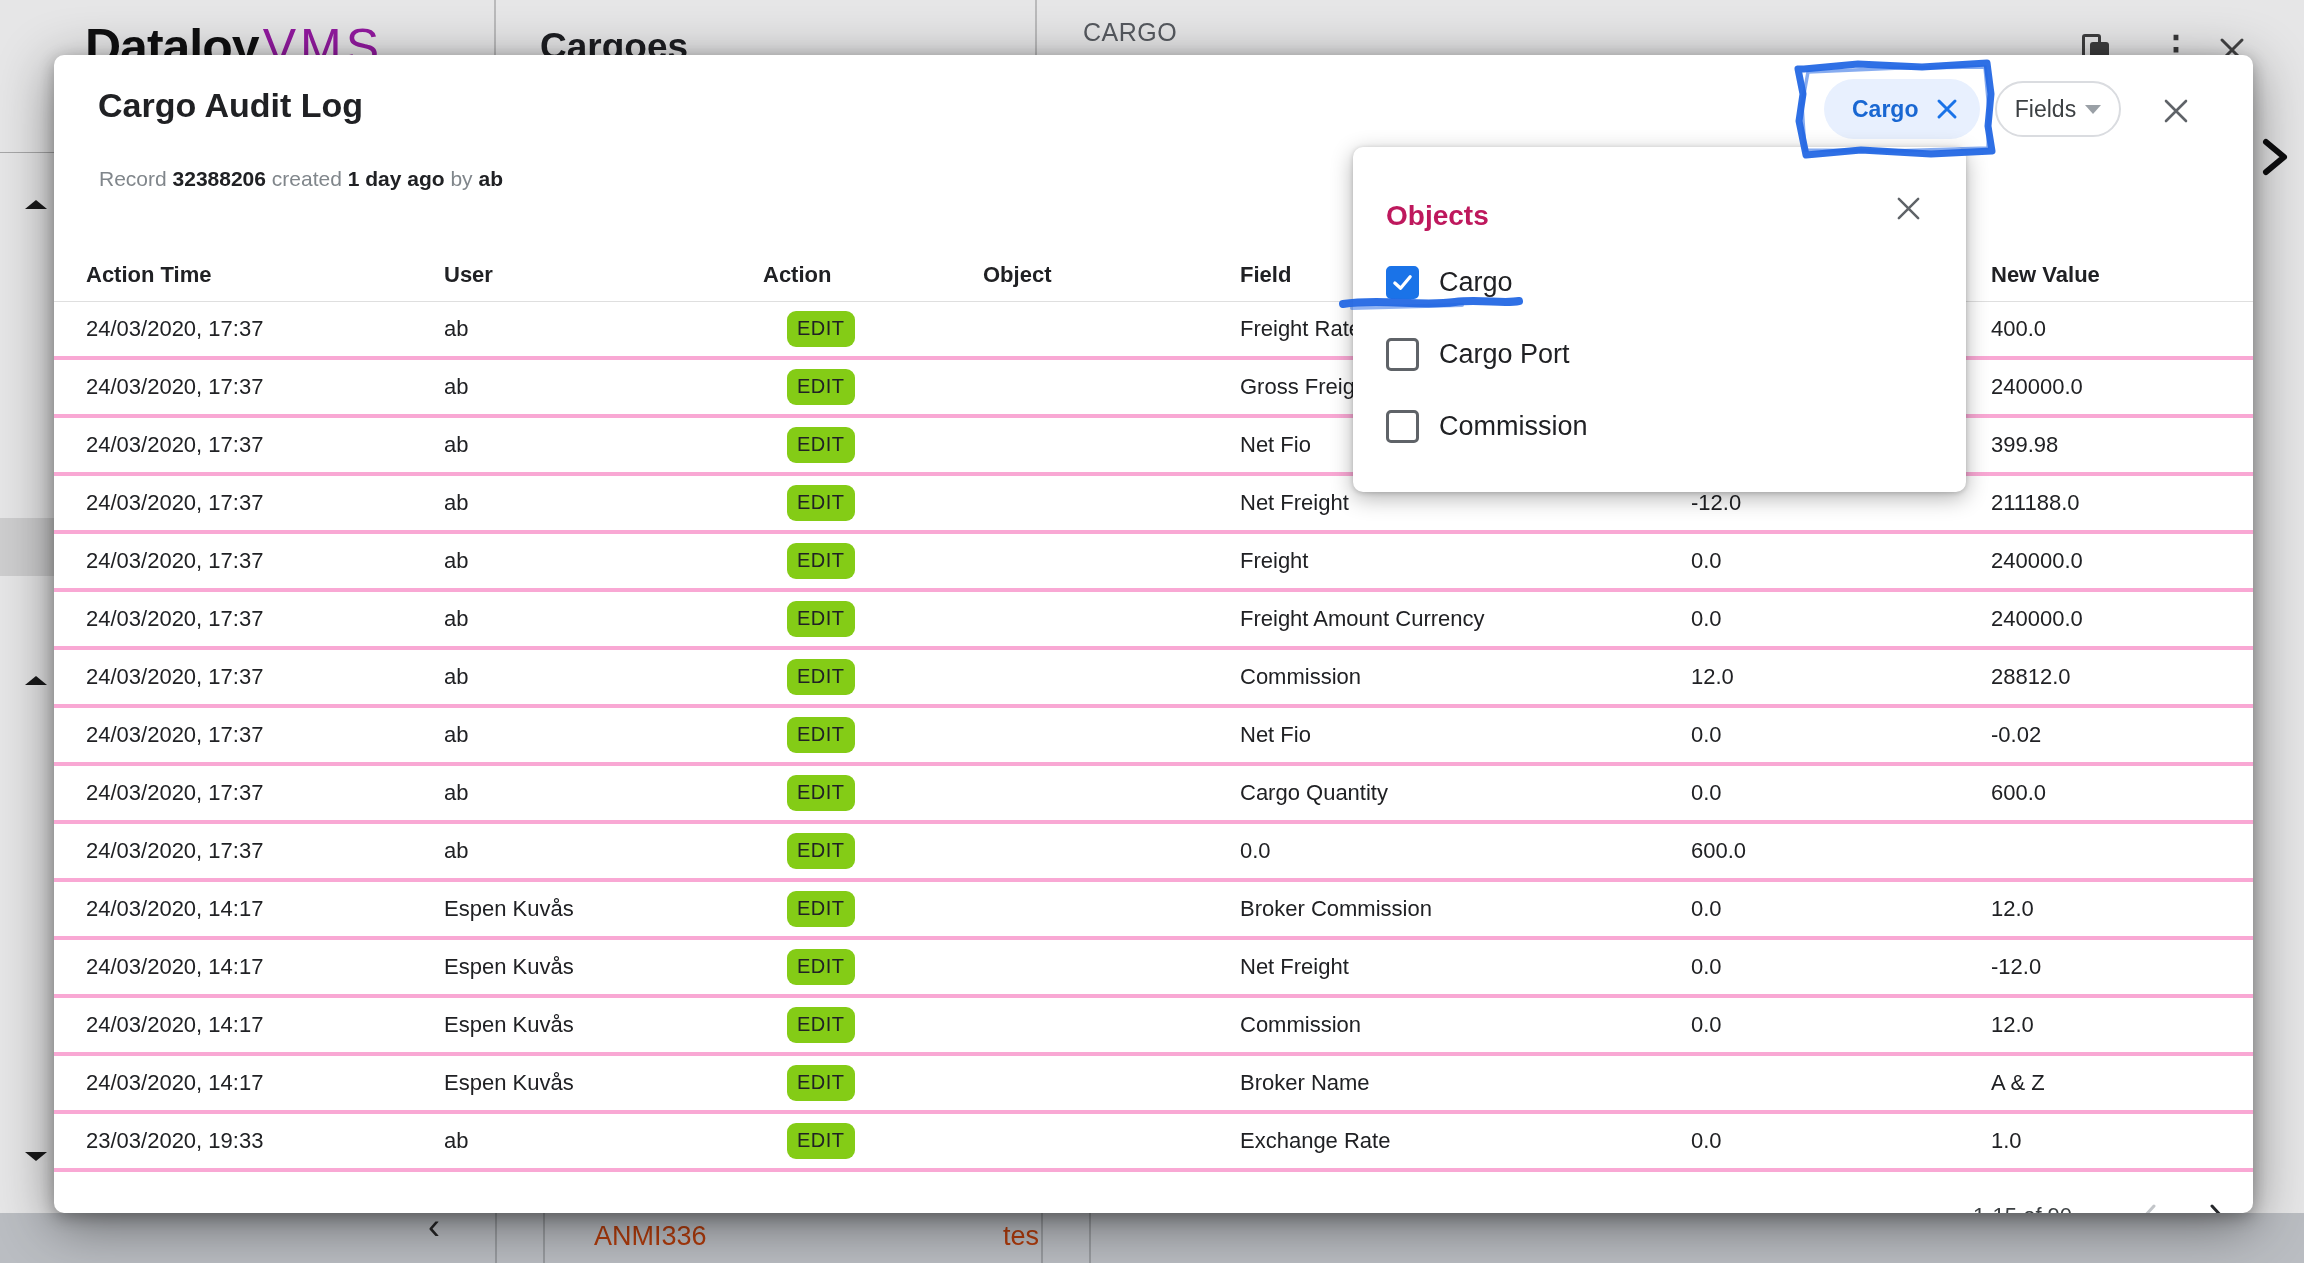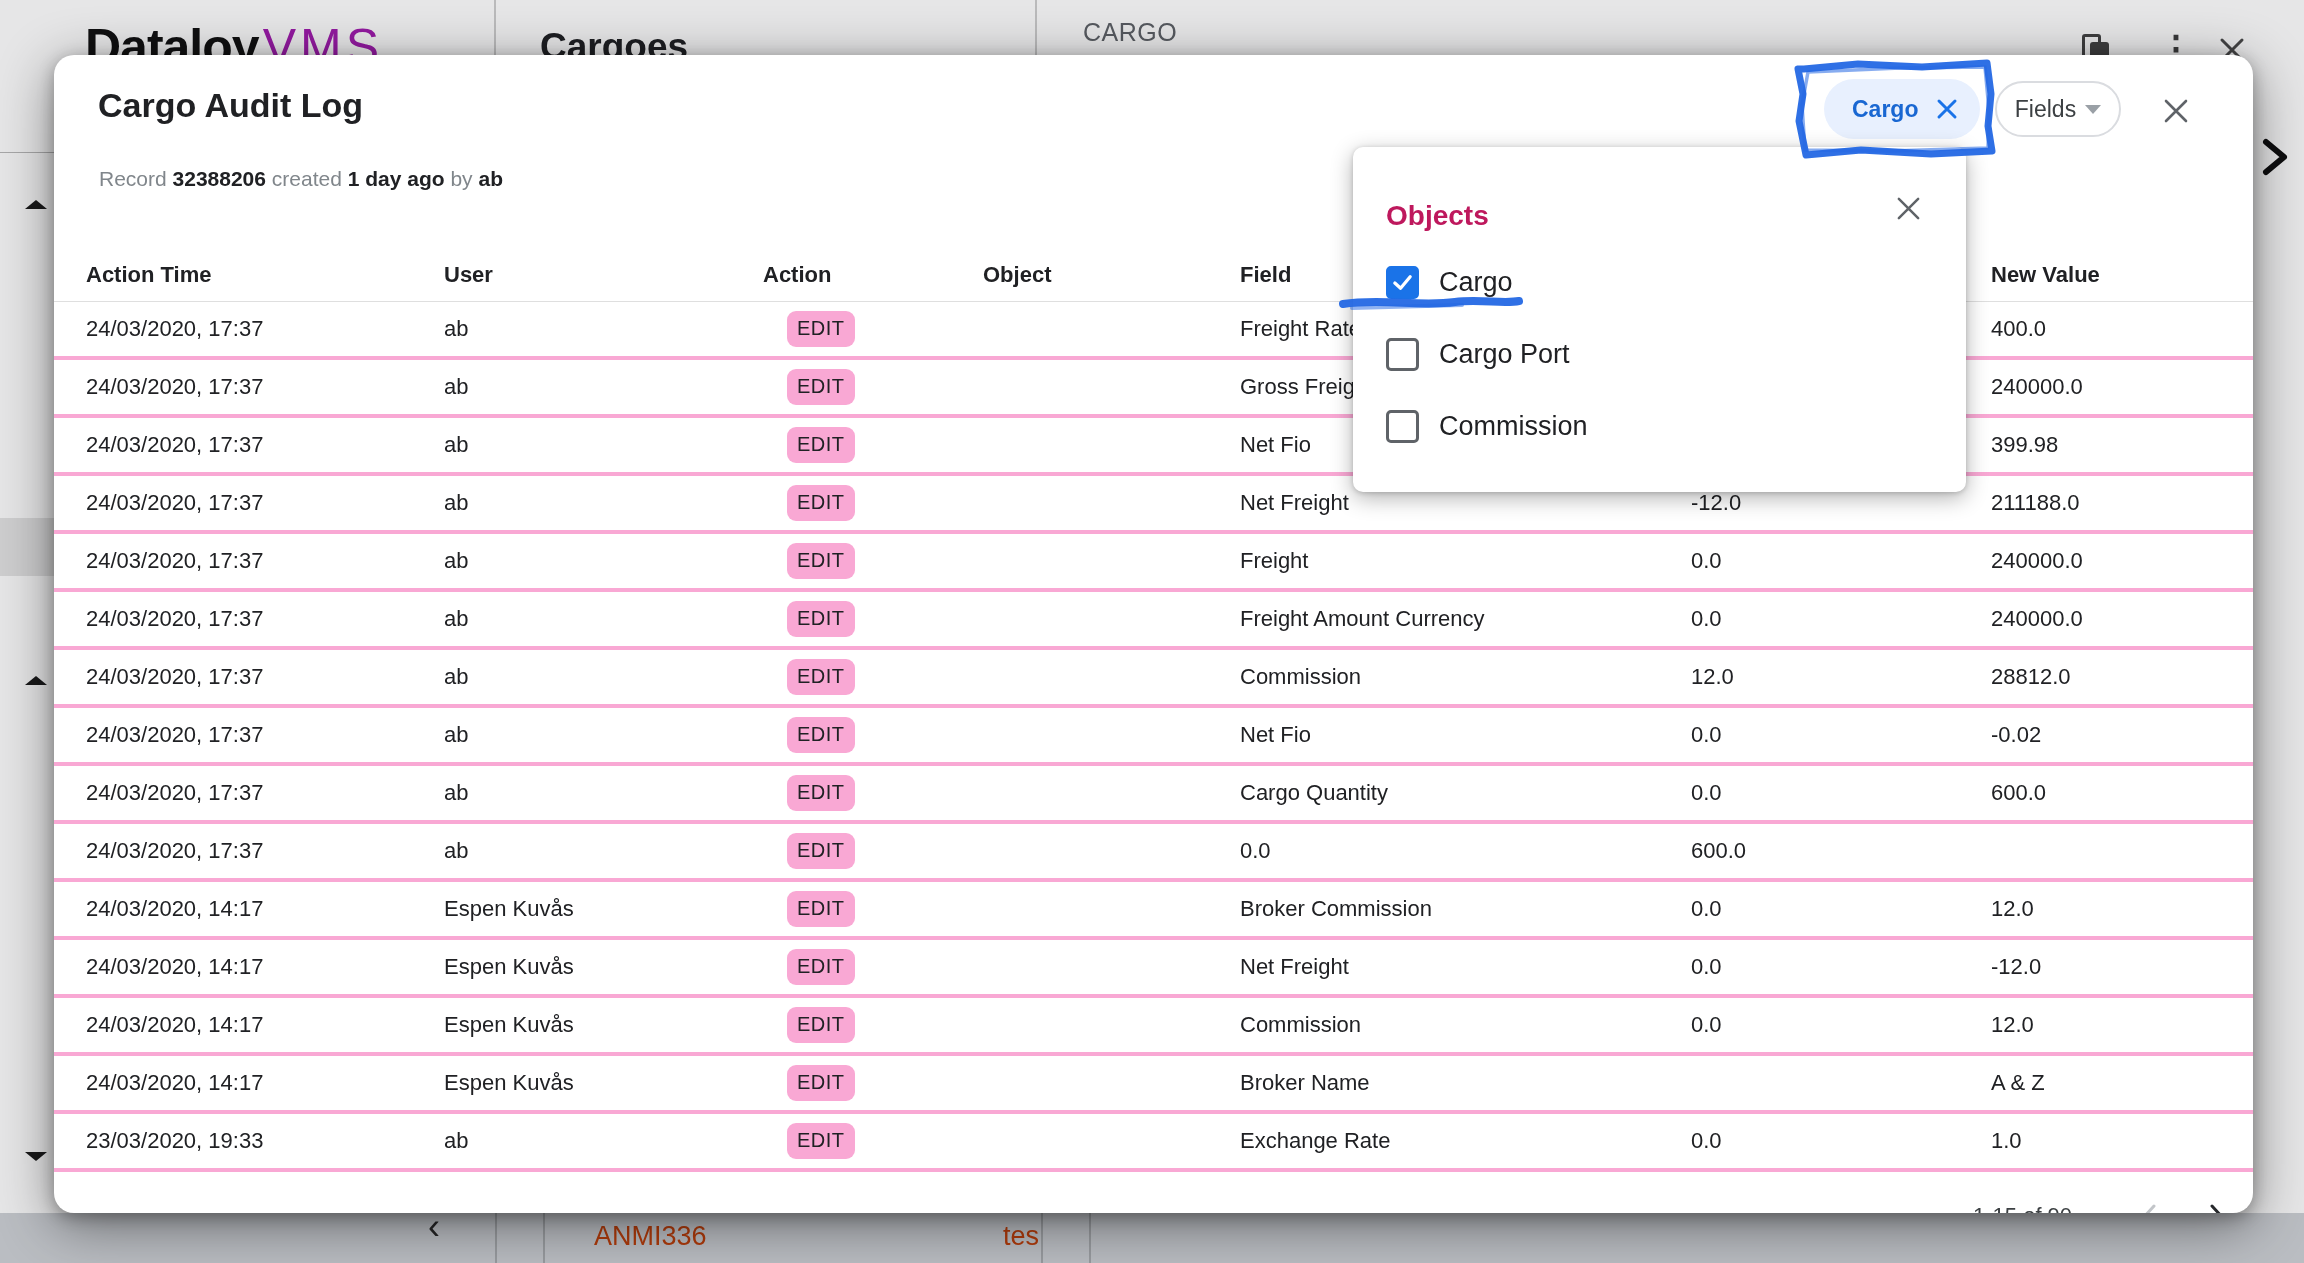--- a/index.html
+++ b/index.html
@@ -32,21 +32,21 @@
   .bottom-band { position:absolute; left:0; top:1213px; width:2304px; height:50px; background:#cfd2d6; }
   .bb-line { position:absolute; top:1213px; width:2px; height:50px; background:rgba(0,0,0,.18); }
   .bb-chevron { position:absolute; left:428px; top:1206px; font-size:36px; color:#2a2a2a; }
   .bb-text { position:absolute; top:1221px; font-size:27px; color:#c2410c; }
 
   
   .overlay { position:absolute; inset:0; background:rgba(10,12,16,.10); z-index:5; }
 
   
   .modal { position:absolute; left:54px; top:55px; width:2199px; height:1158px; background:#fff;
-           border-radius:20px; z-index:10; overflow:hidden;
+           border-radius:10px; z-index:10; overflow:hidden;
            box-shadow:0 12px 55px rgba(0,0,0,.45), 0 4px 16px rgba(0,0,0,.28); }
   .modal-title { position:absolute; left:44px; top:31px; font-size:34px; font-weight:bold; color:#202124; }
   .record-line { position:absolute; left:45px; top:112px; font-size:21px; color:#80868b; }
   .record-line b { color:#202124; font-weight:bold; }
 
   .chip { position:absolute; left:1770px; top:24px; height:60px; padding:0 22px 0 28px;
           background:#e8f0fe; border-radius:30px; display:flex; align-items:center; gap:18px; }
   .chip-label { color:#1967d2; font-size:23px; font-weight:bold; }
   .fields-btn { position:absolute; left:1941px; top:26px; height:56px; width:126px;
                 background:#fff; border:2px solid #dadce0; border-radius:28px;
@@ -57,21 +57,21 @@
   .modal-close { position:absolute; left:2104px; top:38px; width:36px; height:36px;
                  display:flex; align-items:center; justify-content:center; cursor:pointer; }
 
   
   .trow { display:grid; grid-template-columns:358px 319px 220px 257px 451px 300px 1fr;
           padding-left:32px; align-items:center; }
   .thead { position:absolute; left:0; top:194px; width:100%; height:53px;
            border-bottom:1px solid #dfdfdf; font-size:22px; font-weight:bold; color:#202124; }
   .tbody { position:absolute; left:0; top:247px; width:100%; }
   .tbody .trow { height:58px; border-bottom:4px solid #f9a8d4; font-size:22px; color:#202124; }
-  .badge { display:inline-block; margin-left:24px; background:#f9a8d4; color:#202124;
+  .badge { display:inline-block; margin-left:24px; background:#84cc16; color:#202124;
            border-radius:9px; padding:6px 10px 7px; font-size:20px; letter-spacing:.5px; width:fit-content; }
 
   .pagination { position:absolute; left:0; top:1146px; width:100%; height:60px; }
   .pag-range { position:absolute; left:1919px; top:2px; font-size:22px; color:#3c4043; }
   .pag-prev { position:absolute; left:2080px; top:0; }
   .pag-next { position:absolute; left:2148px; top:0; }
 
   
   .popup { position:absolute; left:1353px; top:147px; width:613px; height:345px; background:#fff;
            border-radius:10px; z-index:20; box-shadow:0 6px 22px rgba(0,0,0,.30), 0 1px 5px rgba(0,0,0,.18); }

